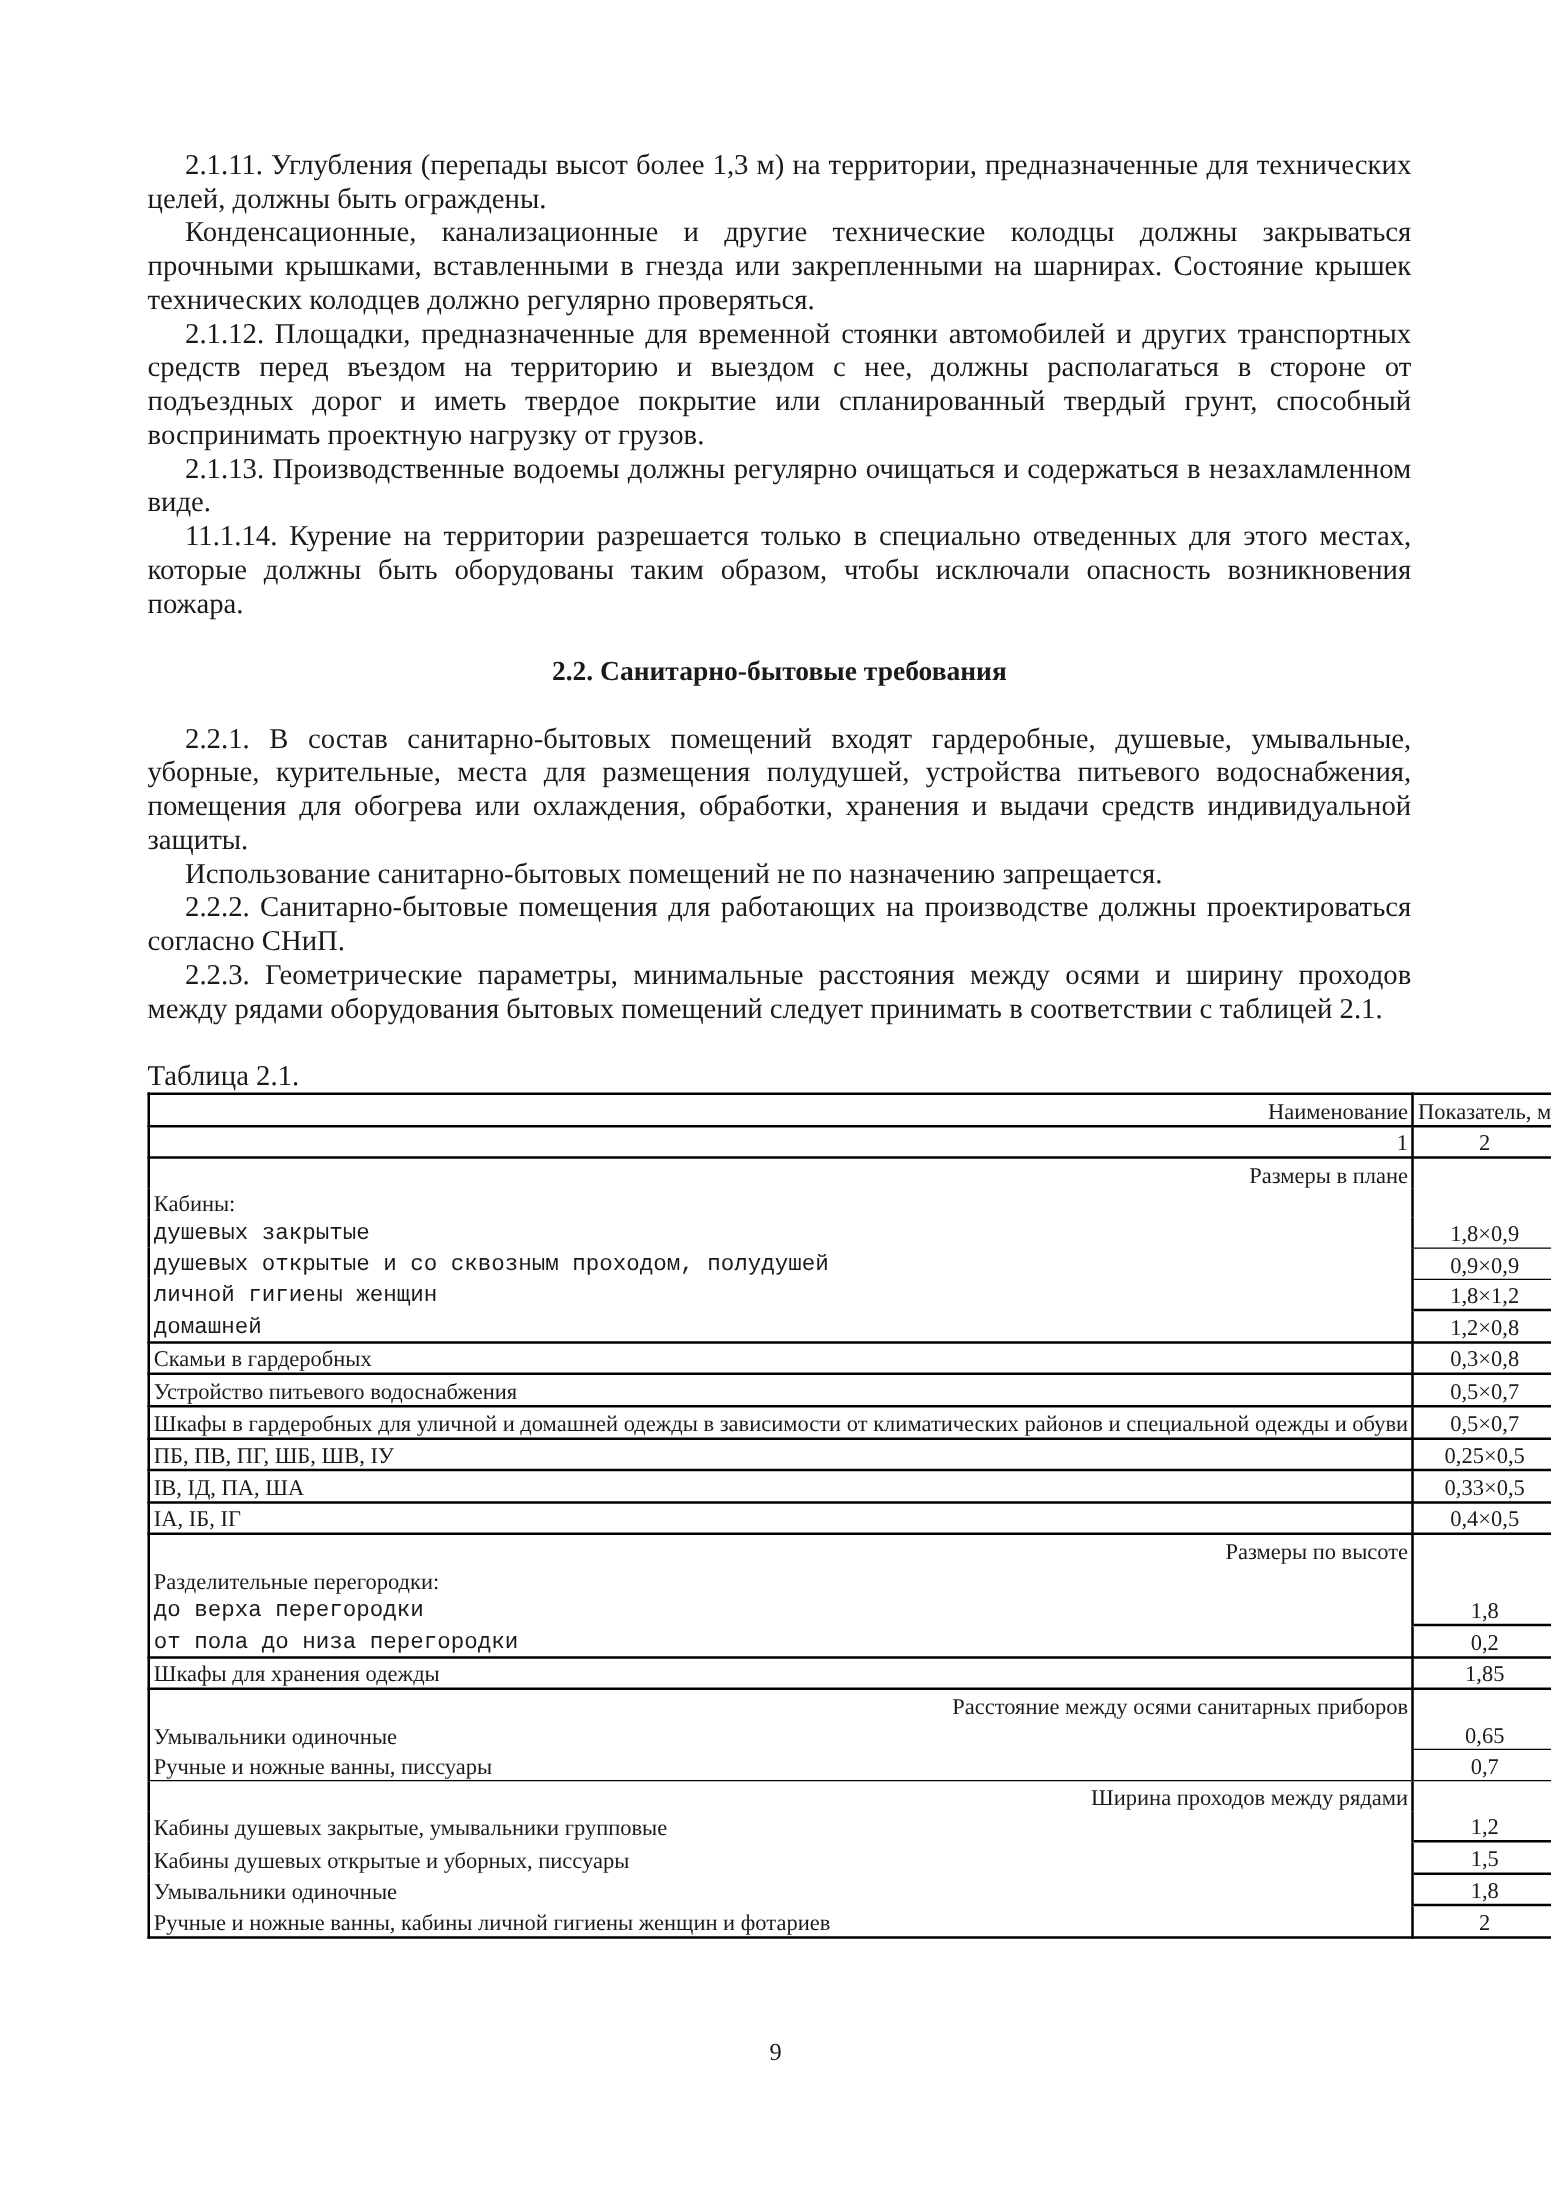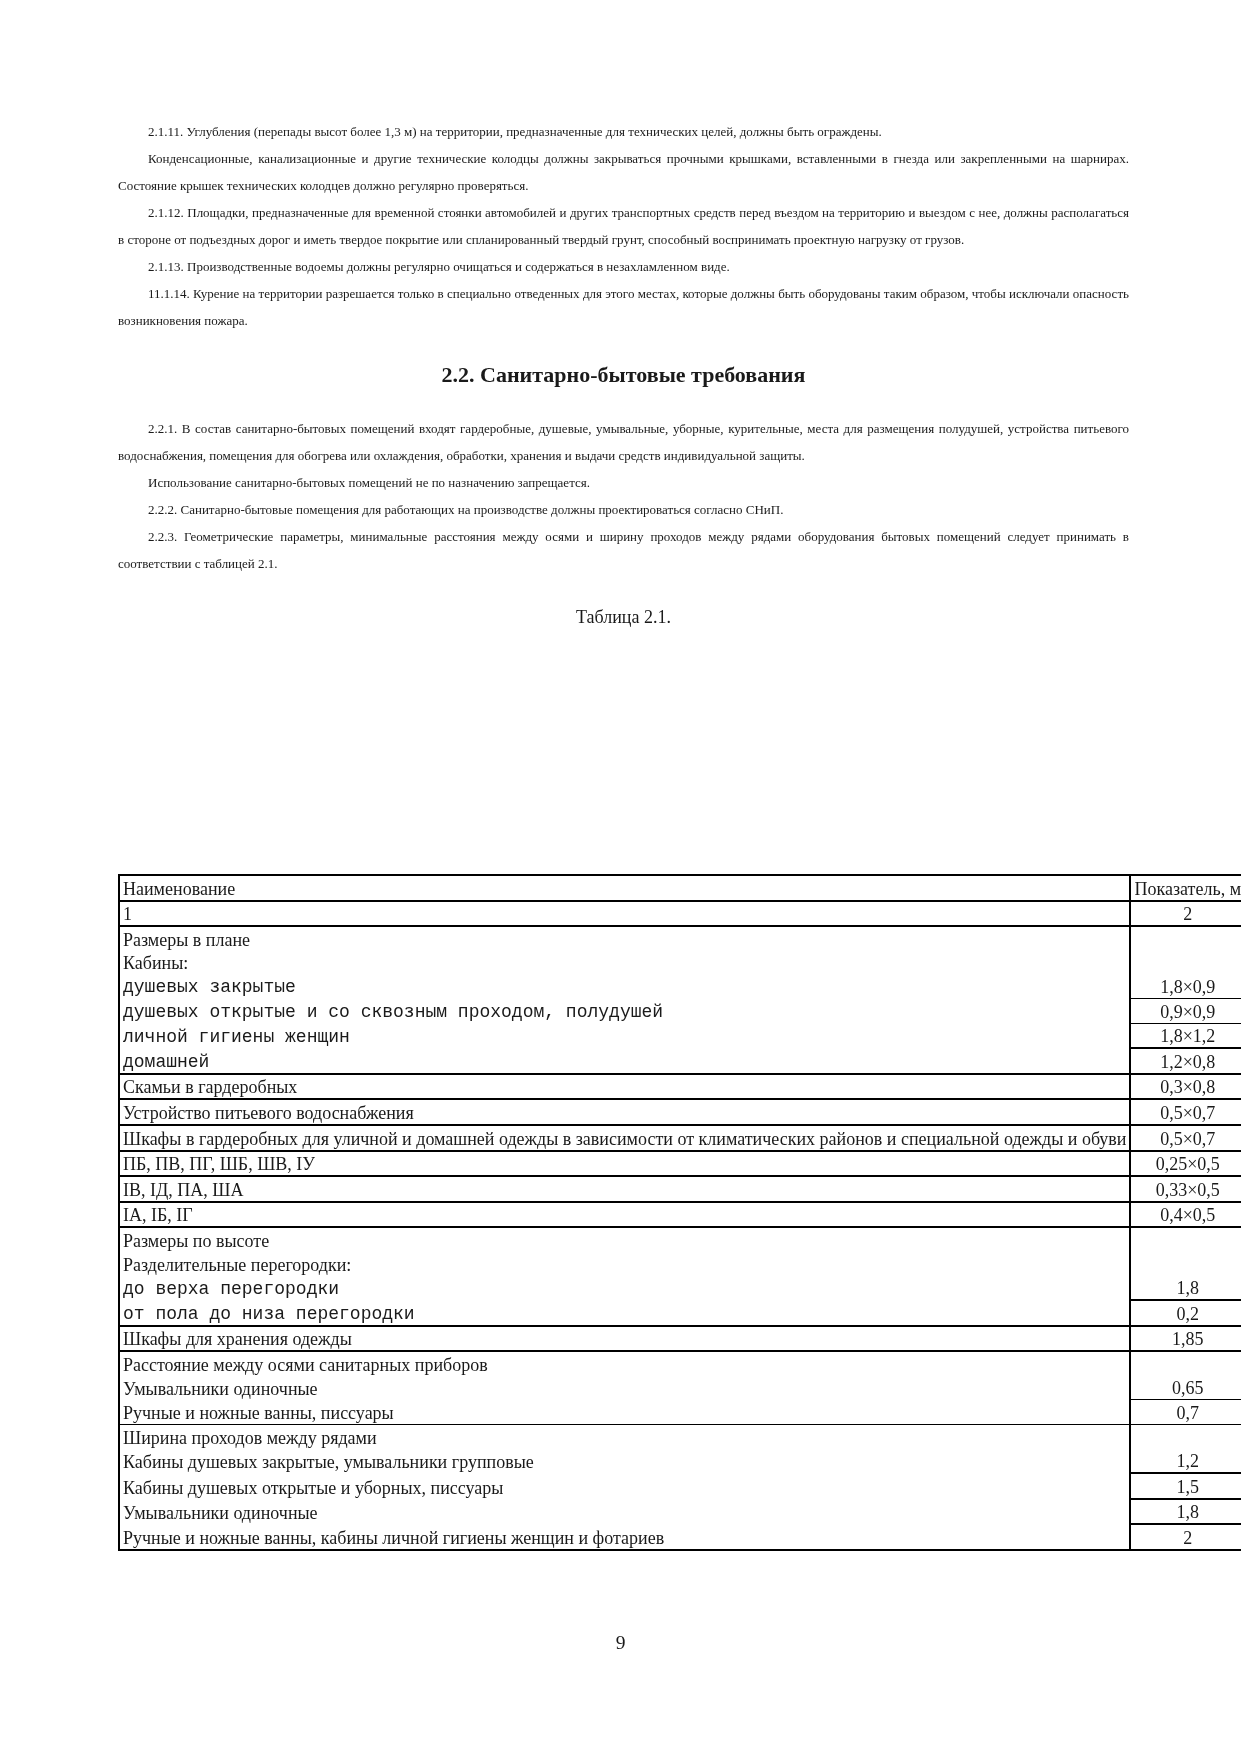--- a/index.html
+++ b/index.html
@@ -1,33 +1,33 @@
 <!DOCTYPE html>
 <html><head>
 <meta charset="utf-8">
 <style>
   html, body { margin: 0; padding: 0; background: #ffffff; }
   body { width: 1241px; height: 1755px; position: relative; overflow: hidden;
          font-family: "Liberation Serif", "DejaVu Serif", serif; color: #1a1a1a; }
   .page { position: absolute; left: 118px; top: 118px; width: 1011px; }
-  p { margin: 0; font-size: 13px; line-height: 27px; text-align: justify; text-indent: 30px; }
+  p { margin: 0; font-size: 23px; line-height: 27px; text-align: justify; text-indent: 30px; }
   p.nojust { text-align: left; }
   h2 { margin: 0; font-size: 22px; font-weight: bold; text-align: center; line-height: 27px; }
   .gap-before-h { height: 27px; }
   .gap-after-h { height: 27px; }
-  .caption { text-align: center; font-size: 18px; line-height: 27px; margin-top: 27px; height: 27px; }
+  .caption { text-align: left; font-size: 23px; line-height: 27px; margin-top: 27px; height: 27px; }
   table.t { position: absolute; left: 118px; top: 874px; border-collapse: collapse; width: 871px;
             font-size: 18px; }
   table.t td { padding: 0 3px; height: 23.6px; line-height: 22px; vertical-align: bottom; white-space: nowrap; }
   td.l { width: 700px; border-left: 2px solid #000; border-right: 2px solid #000; }
   td.r { width: 157px; border-right: 2px solid #000; text-align: center; }
   tr.top td { border-top: 2.5px solid #000; }
   td.bb { border-bottom: 2.5px solid #000; }
   td.bt { border-bottom: 1.5px solid #000; }
-  td.c { text-align: left; }
+  td.c { text-align: right; }
   td.ind { padding-left: 28px; font-family: Liberation Mono, monospace; }
   td.wrap { white-space: normal; text-align: justify; line-height: 23.5px; vertical-align: top; }
   td.rtop { vertical-align: top; }
   .pnum { position: absolute; top: 1632px; left: 0; width: 1241px; text-align: center; font-size: 19.5px; }
 </style>
 </head>
 <body>
 
 <div class="page">
   <p>2.1.11. Углубления (перепады высот более 1,3 м) на территории, предназначенные для технических целей, должны быть ограждены.</p>

